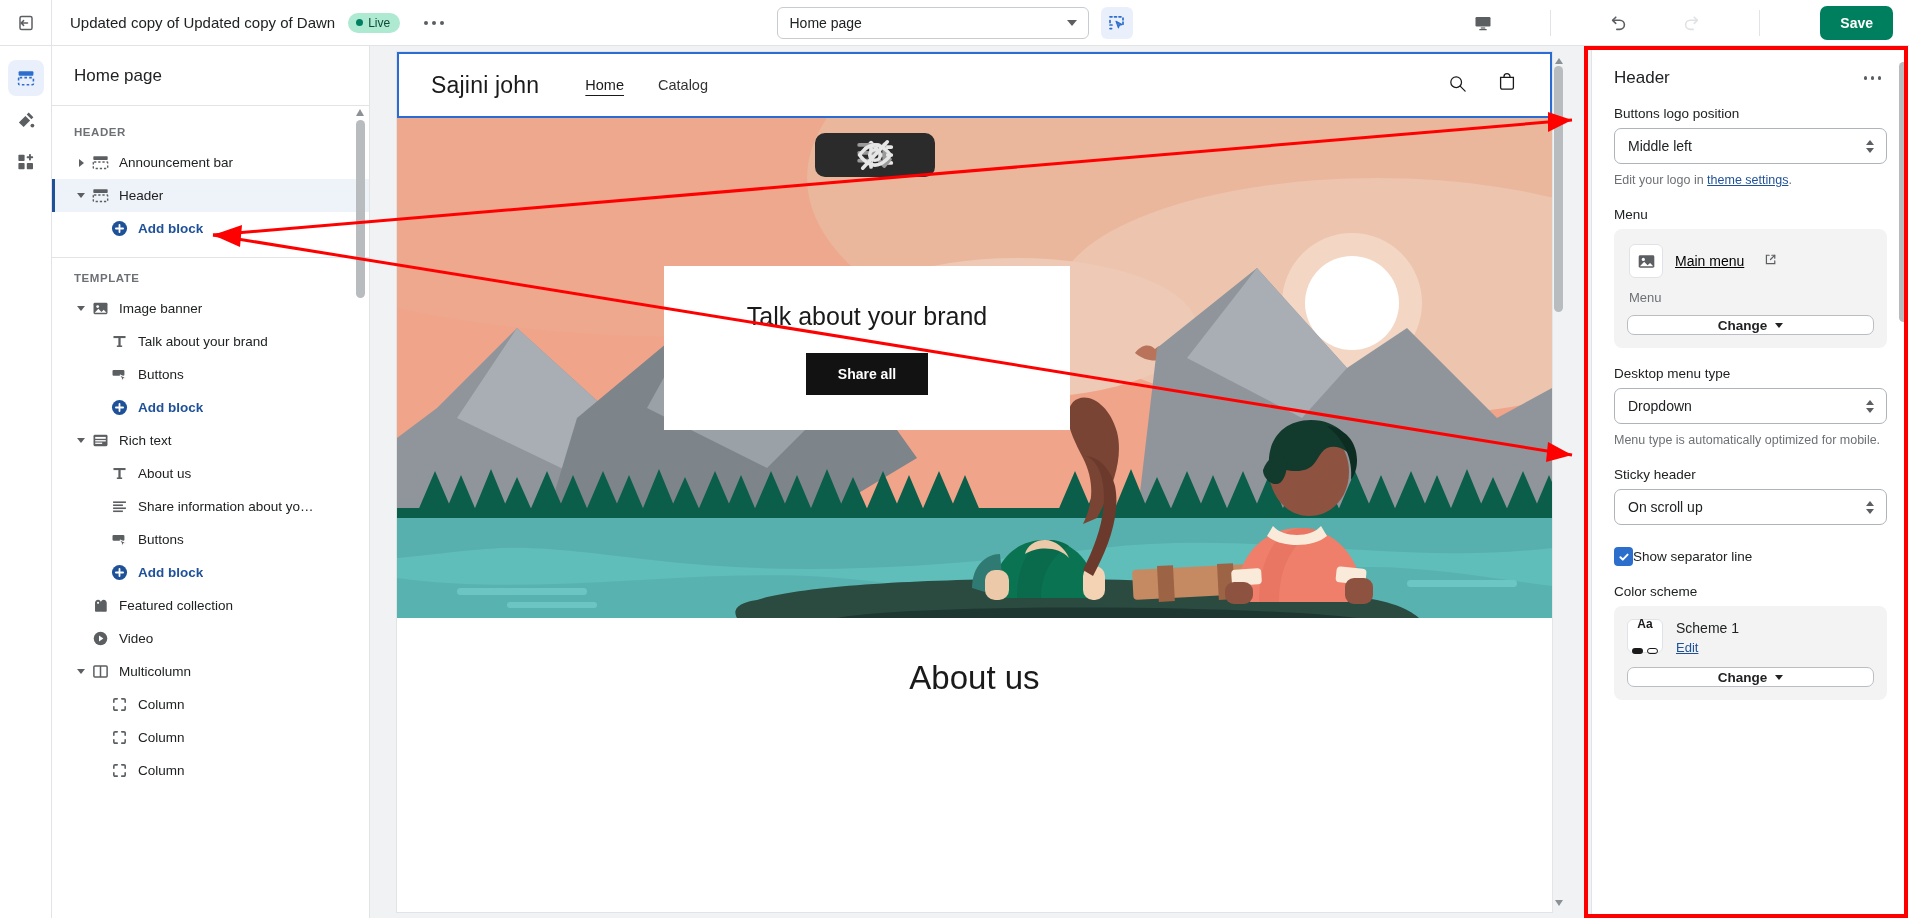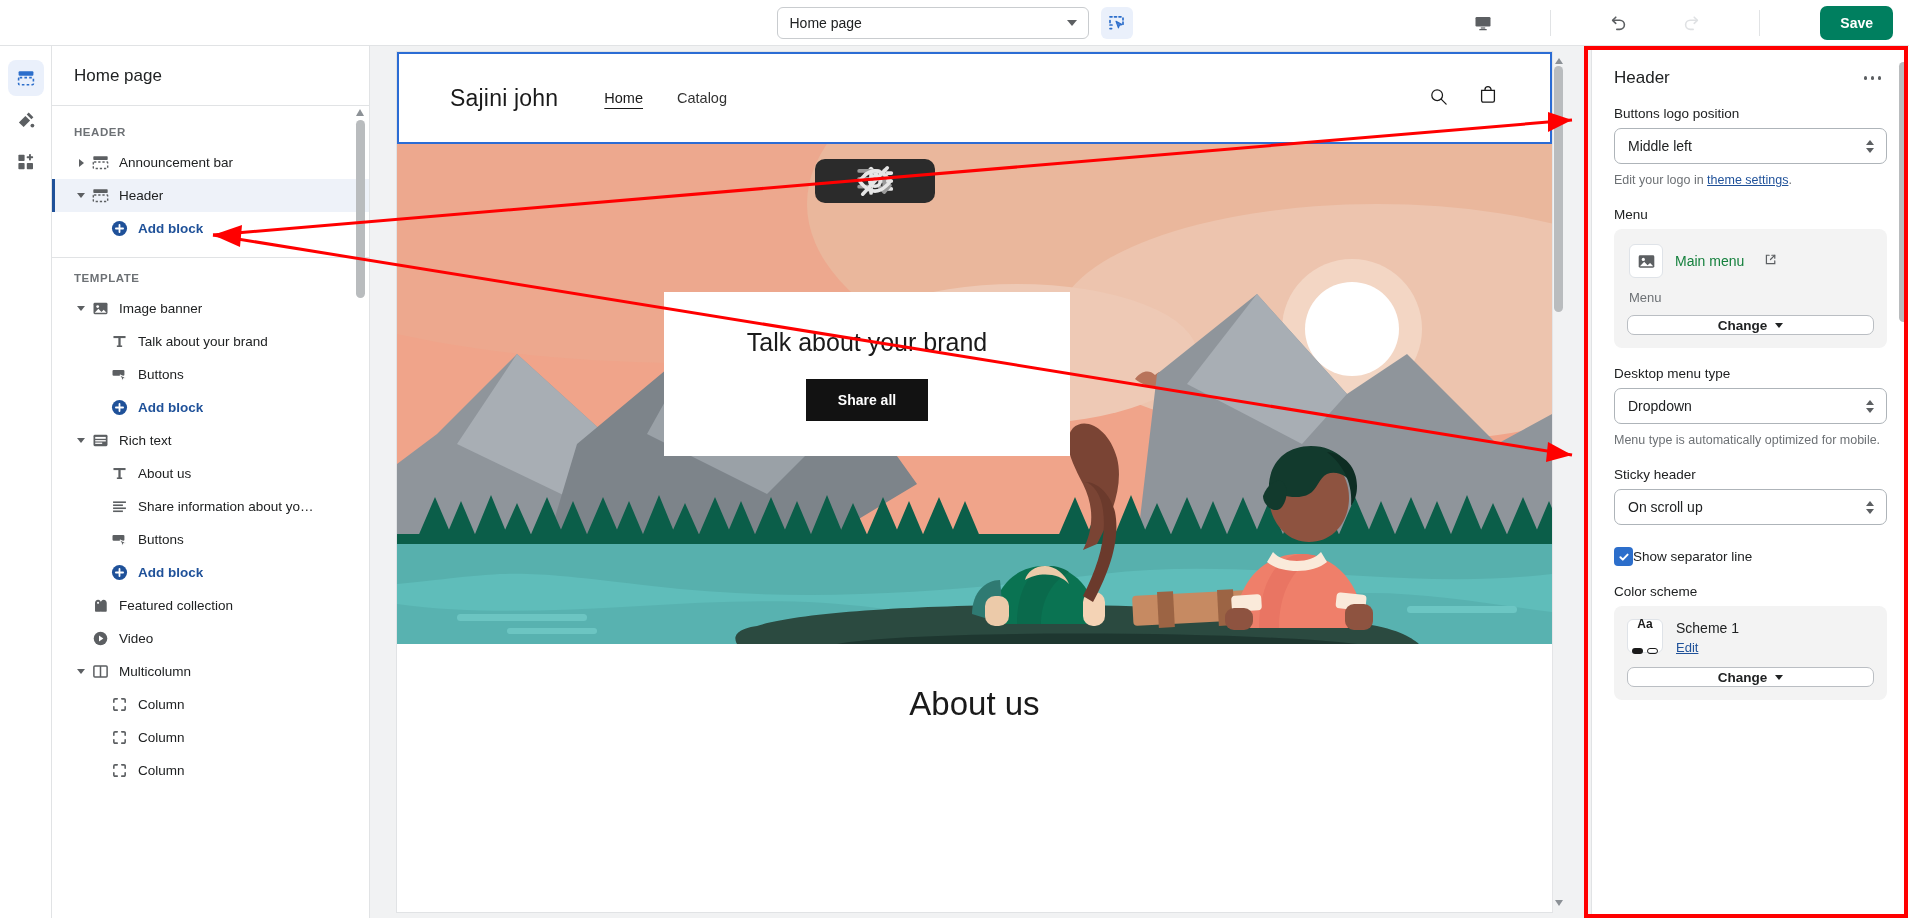--- a/index.html
+++ b/index.html
@@ -140,22 +140,22 @@
     width: 12px; background: #f1f2f3; position: relative; border-left: 1px solid #e4e5e7;
   }
   .pv-thumb {
     position: absolute; left: 1px; top: 14px; width: 9px; height: 246px;
     background: #b9bcbe; border-radius: 5px;
   }
   .pv-arrow { position: absolute; left: 0; width: 12px; height: 14px; display:flex;align-items:center;justify-content:center; }
 
   
   .pv-header {
-    position: relative; height: 92px; display: flex; align-items: center;
-    padding: 0 51px; border: 2px solid #2b6cd4; background: #fff;
+    position: relative; height: 66px; display: flex; align-items: center;
+    padding: 0 32px; border: 2px solid #2b6cd4; background: #fff;
   }
   .pv-logo { font-size: 23px; color: #1a1a1a; font-weight: 400; margin-right: 46px; letter-spacing:.2px; }
   .pv-nav { display: flex; gap: 34px; align-items: center; }
   .pv-nav a { font-size: 14.5px; color: #333; text-decoration: none; }
   .pv-nav a.active { text-decoration: underline; text-underline-offset: 5px; color:#1a1a1a; }
   .pv-header-icons { margin-left: auto; display: flex; gap: 28px; align-items: center; }
 
   
   .hero { position: relative; height: 500px; overflow: hidden; }
   .hero svg { position: absolute; inset: 0; width: 100%; height: 100%; display:block; }
@@ -204,21 +204,21 @@
     background: #f3f3f3; border-radius: 8px; padding: 13px; margin-top: 2px;
   }
   .card-inner {
     background: #f3f3f3; border-radius: 6px; display: flex; align-items: center; gap: 12px;
     padding: 2px 2px 12px 2px;
   }
   .thumb {
     width: 34px; height: 34px; min-width:34px; background: #fff; border: 1px solid #dfe3e8;
     border-radius: 6px; display: flex; align-items: center; justify-content: center;
   }
-  .card-title { font-size: 14px; color: #15803d; display:flex; align-items:center; gap:20px; }
+  .card-title { font-size: 14px; color: #000000; display:flex; align-items:center; gap:20px;text-decoration:underline; }
   .card-sub { font-size: 13px; color: #6d7175; padding: 0 2px 10px 2px; }
   .change-btn {
     width: 100%; height: 20px; background: #fff; border: 1px solid #babec3; border-radius: 7px;
     font-size: 13.5px; font-weight: 600; color: #202223; cursor: pointer;
     display: flex; align-items: center; justify-content: center; gap: 8px;
   }
   .change-btn .cc { width:0;height:0;border-left:4.5px solid transparent;border-right:4.5px solid transparent;border-top:5.5px solid #202223; }
   .checkrow { display: flex; align-items: center; margin-top: 4px; }
   .checkbox {
     width: 19px; height: 19px; min-width:19px; background: #2c6ecb; border-radius: 4px;
@@ -247,20 +247,38 @@
 
   
   .annot { position: absolute; inset: 0; pointer-events: none; z-index: 50; }
 </style>
 </head>
 <body>
 
 <div class="app">
 
   <div class="topbar">
+    <div class="topbar-left">
+      <div class="exit-btn">
+        <svg width="20" height="20" viewBox="0 0 20 20" fill="none">
+          <rect x="4" y="3.5" width="12" height="13" rx="1.6" stroke="#5c5f62" stroke-width="1.5"></rect>
+          <path d="M11.5 10H5.2M7.6 7.6 5.1 10l2.5 2.4" stroke="#5c5f62" stroke-width="1.5" stroke-linecap="round" stroke-linejoin="round"></path>
+        </svg>
+      </div>
+      <span class="theme-name">Updated copy of Updated copy of Dawn</span>
+      <span class="live-badge">
+        <span class="live-dot"></span>
+        <span>Live</span>
+      </span>
+      <div class="more-dots">
+        <i></i>
+          <i></i>
+          <i></i>
+      </div>
+    </div>
 
     <div class="topbar-center">
       <div class="page-select">
         <span>Home page</span>
         <span class="caret"></span>
       </div>
       <div class="picker-btn">
         <svg width="18" height="18" viewBox="0 0 18 18" fill="none">
           <path d="M2 2.8h2M6.5 2.8h2M11 2.8h2M15 4v1.8M2 6.6v2M2 11h2M2 14.6h1.6M15 8.2v2" stroke="#2c6ecb" stroke-width="1.7" stroke-linecap="round"></path>
           <path d="M8 7.2l6 3.4-2.6.7-1 2.6L8 7.2z" fill="#4a7fd4" stroke="#2c6ecb" stroke-width="1.1" stroke-linejoin="round"></path>

